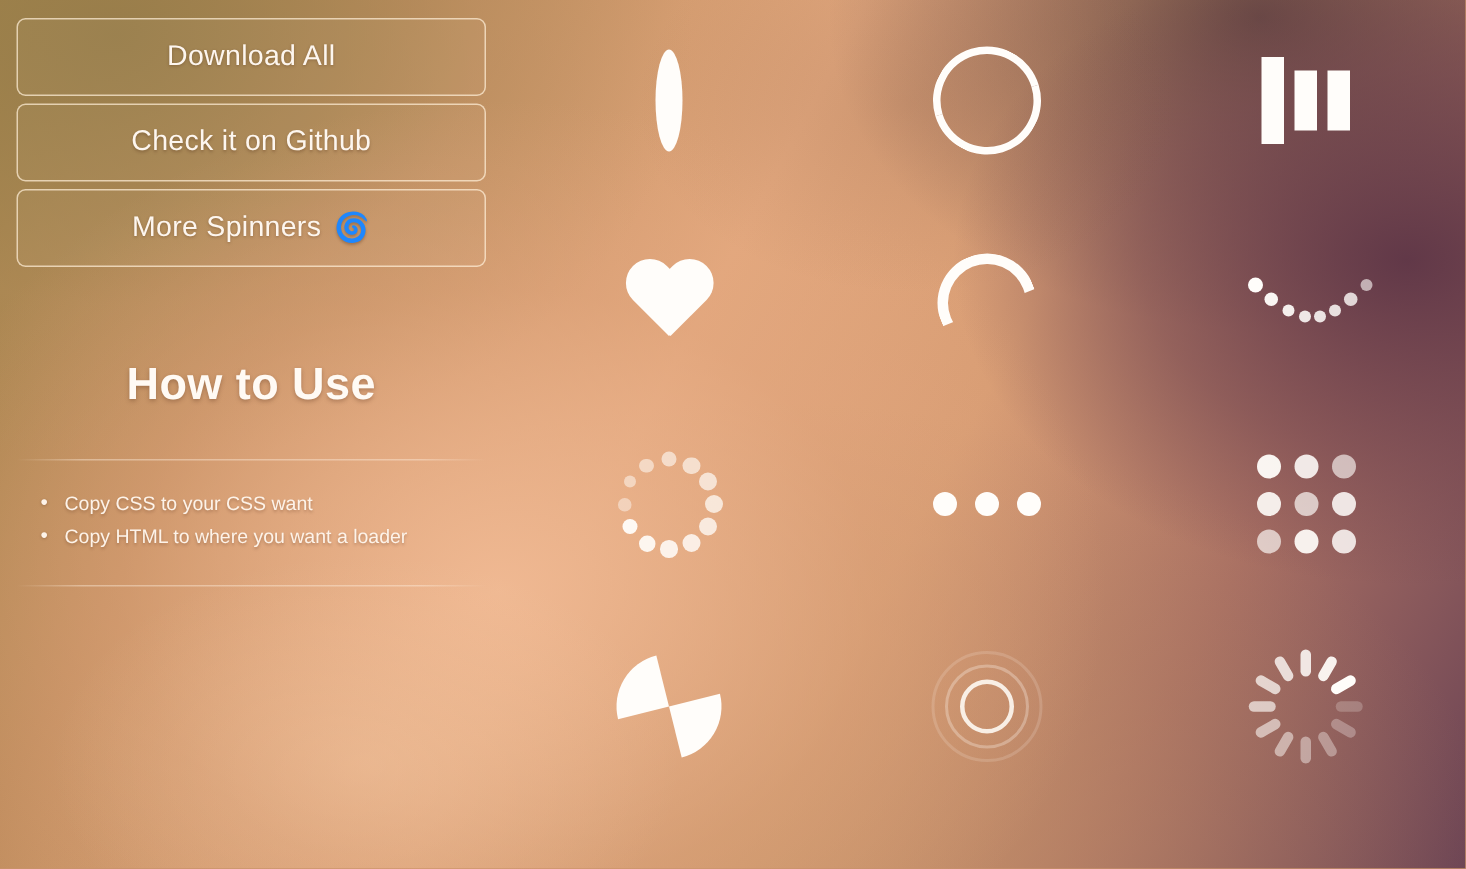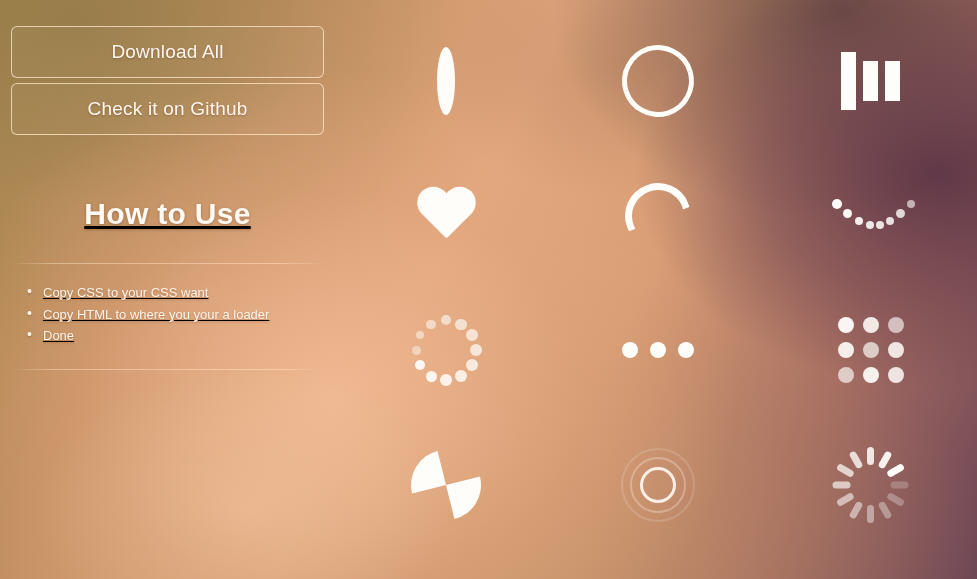--- a/index.html
+++ b/index.html
@@ -22,21 +22,21 @@
       radial-gradient(ellipse 600px 380px at 52% 100%, rgba(198,148,104,0.80) 0%, rgba(190,142,100,0.25) 55%, rgba(190,142,100,0) 82%),
       linear-gradient(118deg, #9b8043 0%, #c08d5e 22%, #e3a87e 45%, #d89d74 62%, #a86f63 80%, #6b4354 100%);
   }
   #bg-sheen {
     position:absolute; inset:0; z-index:1; pointer-events:none;
     background:
       radial-gradient(ellipse 300px 200px at 25% 88%, rgba(255,216,180,0.30), rgba(255,216,180,0) 70%),
       radial-gradient(ellipse 260px 180px at 62% 12%, rgba(120,80,60,0.18), rgba(120,80,60,0) 70%);
   }
 
-  #root { position:relative; z-index:3; width:977px; height:538px; display:flex;margin-top:14px; }
+  #root { position:relative; z-index:3; width:977px; height:538px; display:flex; }
 
   
   .left-panel { width:340px; flex:0 0 340px; padding:12px 16px 0 11px; }
 
   .btn {
     display:flex; align-items:center; justify-content:center;
     gap:9px;
     height:52px;
     border:1px solid rgba(255,238,215,0.72);
     border-radius:6px;
@@ -44,21 +44,21 @@
     color:#fdf6ef;
     font-size:19px;
     letter-spacing:0.2px;
     margin-bottom:5px;
     cursor:pointer;
     text-shadow:0 1px 2px rgba(80,45,25,0.35);
   }
   .btn:last-of-type { margin-bottom:0; }
   .spinner-emoji { font-size:19px; line-height:1; }
 
-  .howto-wrap { margin-top:62px;text-decoration:underline; }
+  .howto-wrap { margin-top:62px; }
   .howto-title {
     text-align:center;
     font-size:30px;
     font-weight:bold;
     color:#fffaf4;
     letter-spacing:0.3px;
     text-shadow:0 1px 3px rgba(90,50,30,0.35);
   }
   .rule {
     height:1px; margin:32px 0 0 0;
@@ -180,28 +180,31 @@
   <div class="left-panel">
 
     <div class="btn">
       <span>Download All</span>
     </div>
 
     <div class="btn">
       <span>Check it on Github</span>
     </div>
 
+    <div class="btn">
+      <span>More Spinners</span>
+      <span class="spinner-emoji">🌀</span>
+    </div>
 
     <div class="howto-wrap">
       <div class="howto-title">How to Use</div>
       <div class="rule"></div>
       <ul class="howto-list">
         <li>Copy CSS to your CSS want</li>
-        <li>Copy HTML to where you your a loader</li>
-        <li>Done</li>
+        <li>Copy HTML to where you want a loader</li>
       </ul>
       <div class="rule rule-bottom"></div>
     </div>
   </div>
 
   <div class="grid-panel">
 
     <div class="cell">
       <div class="s-ellipse"></div>
     </div>

